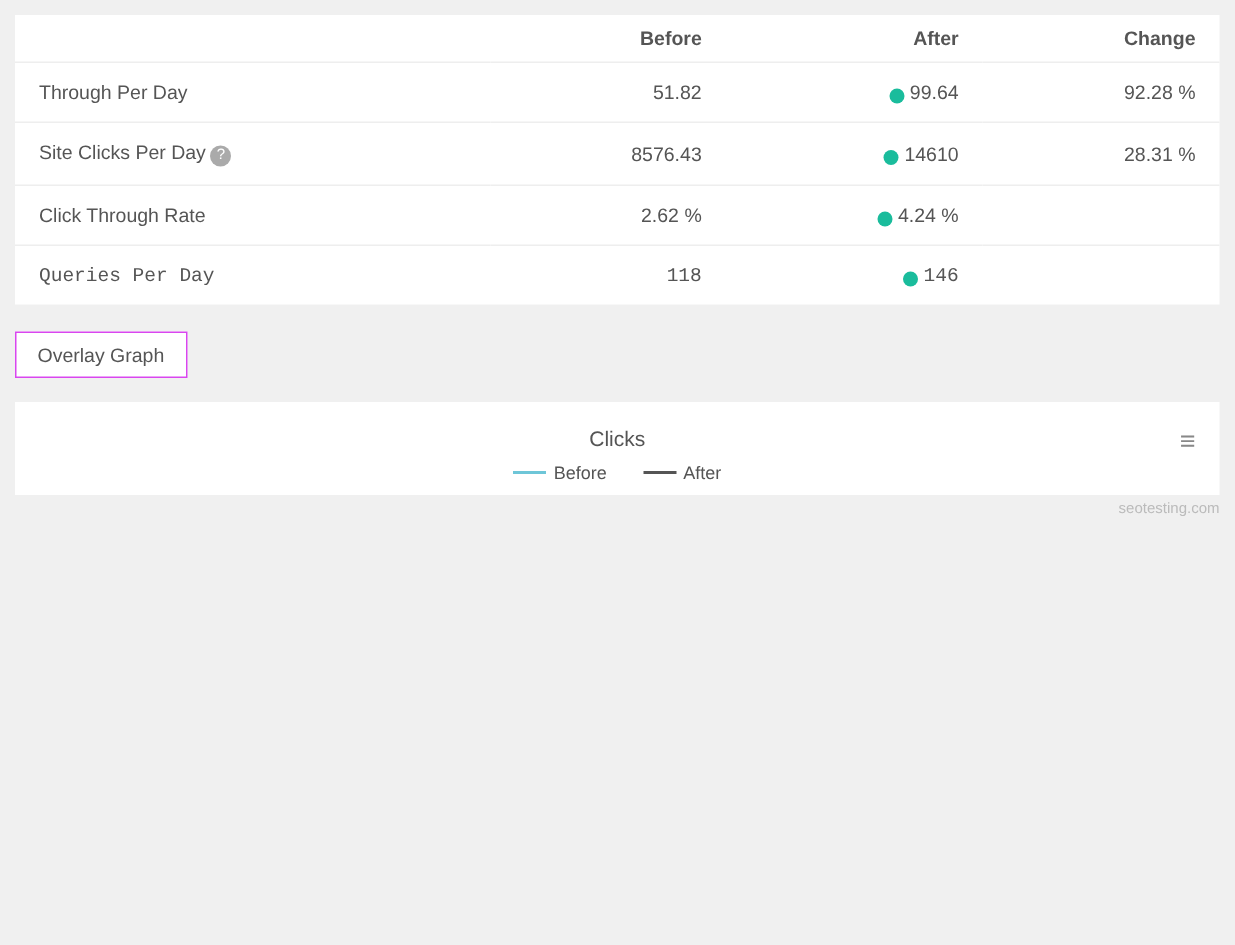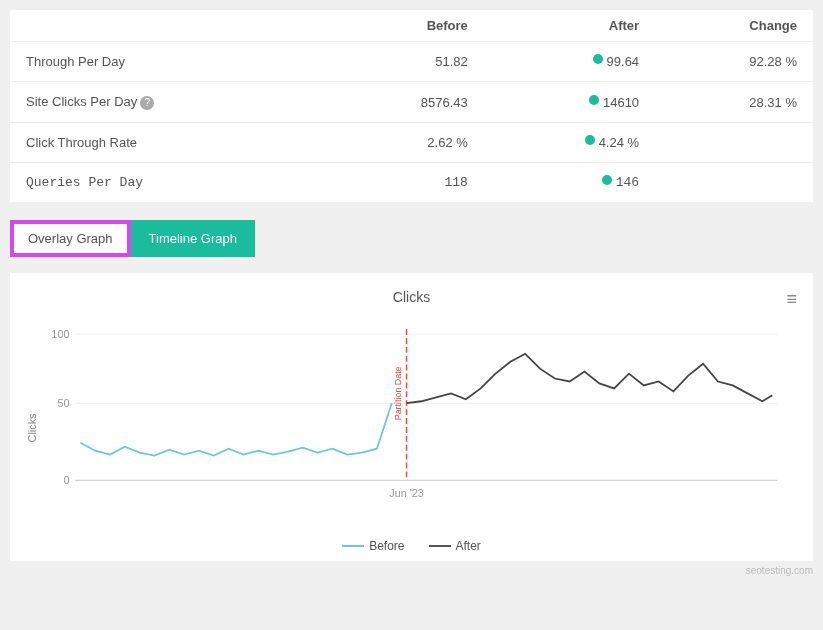--- a/index.html
+++ b/index.html
@@ -50,21 +50,21 @@
       display: inline-block;
       width: 10px;
       height: 10px;
       border-radius: 50%;
       background: #1abc9c;
       margin-right: 4px;
       vertical-align: middle;
     }
     .after-val {
       display: flex;
-      align-items: flex-start;
+      align-items: flex-end;
       justify-content: flex-end;
     }
     .info-icon {
       display: inline-block;
       width: 14px;
       height: 14px;
       border-radius: 50%;
       background: #aaa;
       color: #fff;
       font-size: 10px;
@@ -76,21 +76,21 @@
     
     .tabs-row {
       display: flex;
       align-items: center;
       margin-bottom: 0;
       background: #f0f0f0;
       padding: 8px 0 0 0;
     }
     .tab-btn {
       padding: 7px 14px;
-      border: 4px solid #d946ef;
+      border: 1px solid #d946ef;
       cursor: pointer;
       font-size: 13px;
       background: #fff;
       color: #555;
       outline: none;
     }
     .tab-btn.active {
       background: #1abc9c;
       color: #fff;
       border-color: #1abc9c;
@@ -212,102 +212,26 @@
               <span>146</span>
             </div>
           </td>
           <td></td>
         </tr>
       </tbody>
   </table>
 
   <div class="tabs-row">
     <button class="tab-btn">Overlay Graph</button>
-    <button class="tab-btn active">Timeline Graph</button>
   </div>
 
   <div class="chart-container">
     <div class="chart-title">Clicks</div>
     <div class="chart-menu">≡</div>
 
-    <div class="chart-area">
-      <svg class="chart-svg" viewBox="0 0 780 220">
-
-        <text x="10" y="115" font-size="11" fill="#888" transform="rotate(-90, 10, 115)" text-anchor="middle">Clicks</text>
-
-        <line x1="50" y1="20" x2="760" y2="20" stroke="#eee" stroke-width="1"></line>
-        <text x="44" y="24" font-size="11" fill="#999" text-anchor="end">100</text>
-        <line x1="50" y1="90" x2="760" y2="90" stroke="#eee" stroke-width="1"></line>
-        <text x="44" y="94" font-size="11" fill="#999" text-anchor="end">50</text>
-        <line x1="50" y1="168" x2="760" y2="168" stroke="#eee" stroke-width="1"></line>
-        <text x="44" y="172" font-size="11" fill="#999" text-anchor="end">0</text>
-
-        <line x1="50" y1="168" x2="760" y2="168" stroke="#ccc" stroke-width="1"></line>
-
-        <line x1="385" y1="15" x2="385" y2="168" stroke="#e74c3c" stroke-width="1.5" stroke-dasharray="6,3"></line>
-
-        <text x="379" y="80" font-size="9" fill="#e74c3c" transform="rotate(-90, 379, 80)" text-anchor="middle">Partition Date</text>
-
-        <text x="385" y="185" font-size="11" fill="#999" text-anchor="middle">Jun '23</text>
-
-        <polyline fill="none" stroke="#6ec6d8" stroke-width="1.8" points="
-            55,130
-            70,138
-            85,142
-            100,134
-            115,140
-            130,143
-            145,137
-            160,142
-            175,138
-            190,143
-            205,136
-            220,142
-            235,138
-            250,142
-            265,139
-            280,135
-            295,140
-            310,136
-            325,142
-            340,140
-            355,136
-            370,90
-          "></polyline>
-
-        <polyline fill="none" stroke="#444" stroke-width="1.8" points="
-            385,90
-            400,88
-            415,84
-            430,80
-            445,86
-            460,75
-            475,60
-            490,48
-            505,40
-            520,55
-            535,65
-            550,68
-            565,58
-            580,70
-            595,75
-            610,60
-            625,72
-            640,68
-            655,78
-            670,62
-            685,50
-            700,68
-            715,72
-            730,80
-            745,88
-            755,82
-          "></polyline>
-      </svg>
-    </div>
 
     <div class="chart-legend">
       <div class="legend-item">
         <div class="legend-line-before"></div>
         <span>Before</span>
       </div>
       <div class="legend-item">
         <div class="legend-line-after"></div>
         <span>After</span>
       </div>

